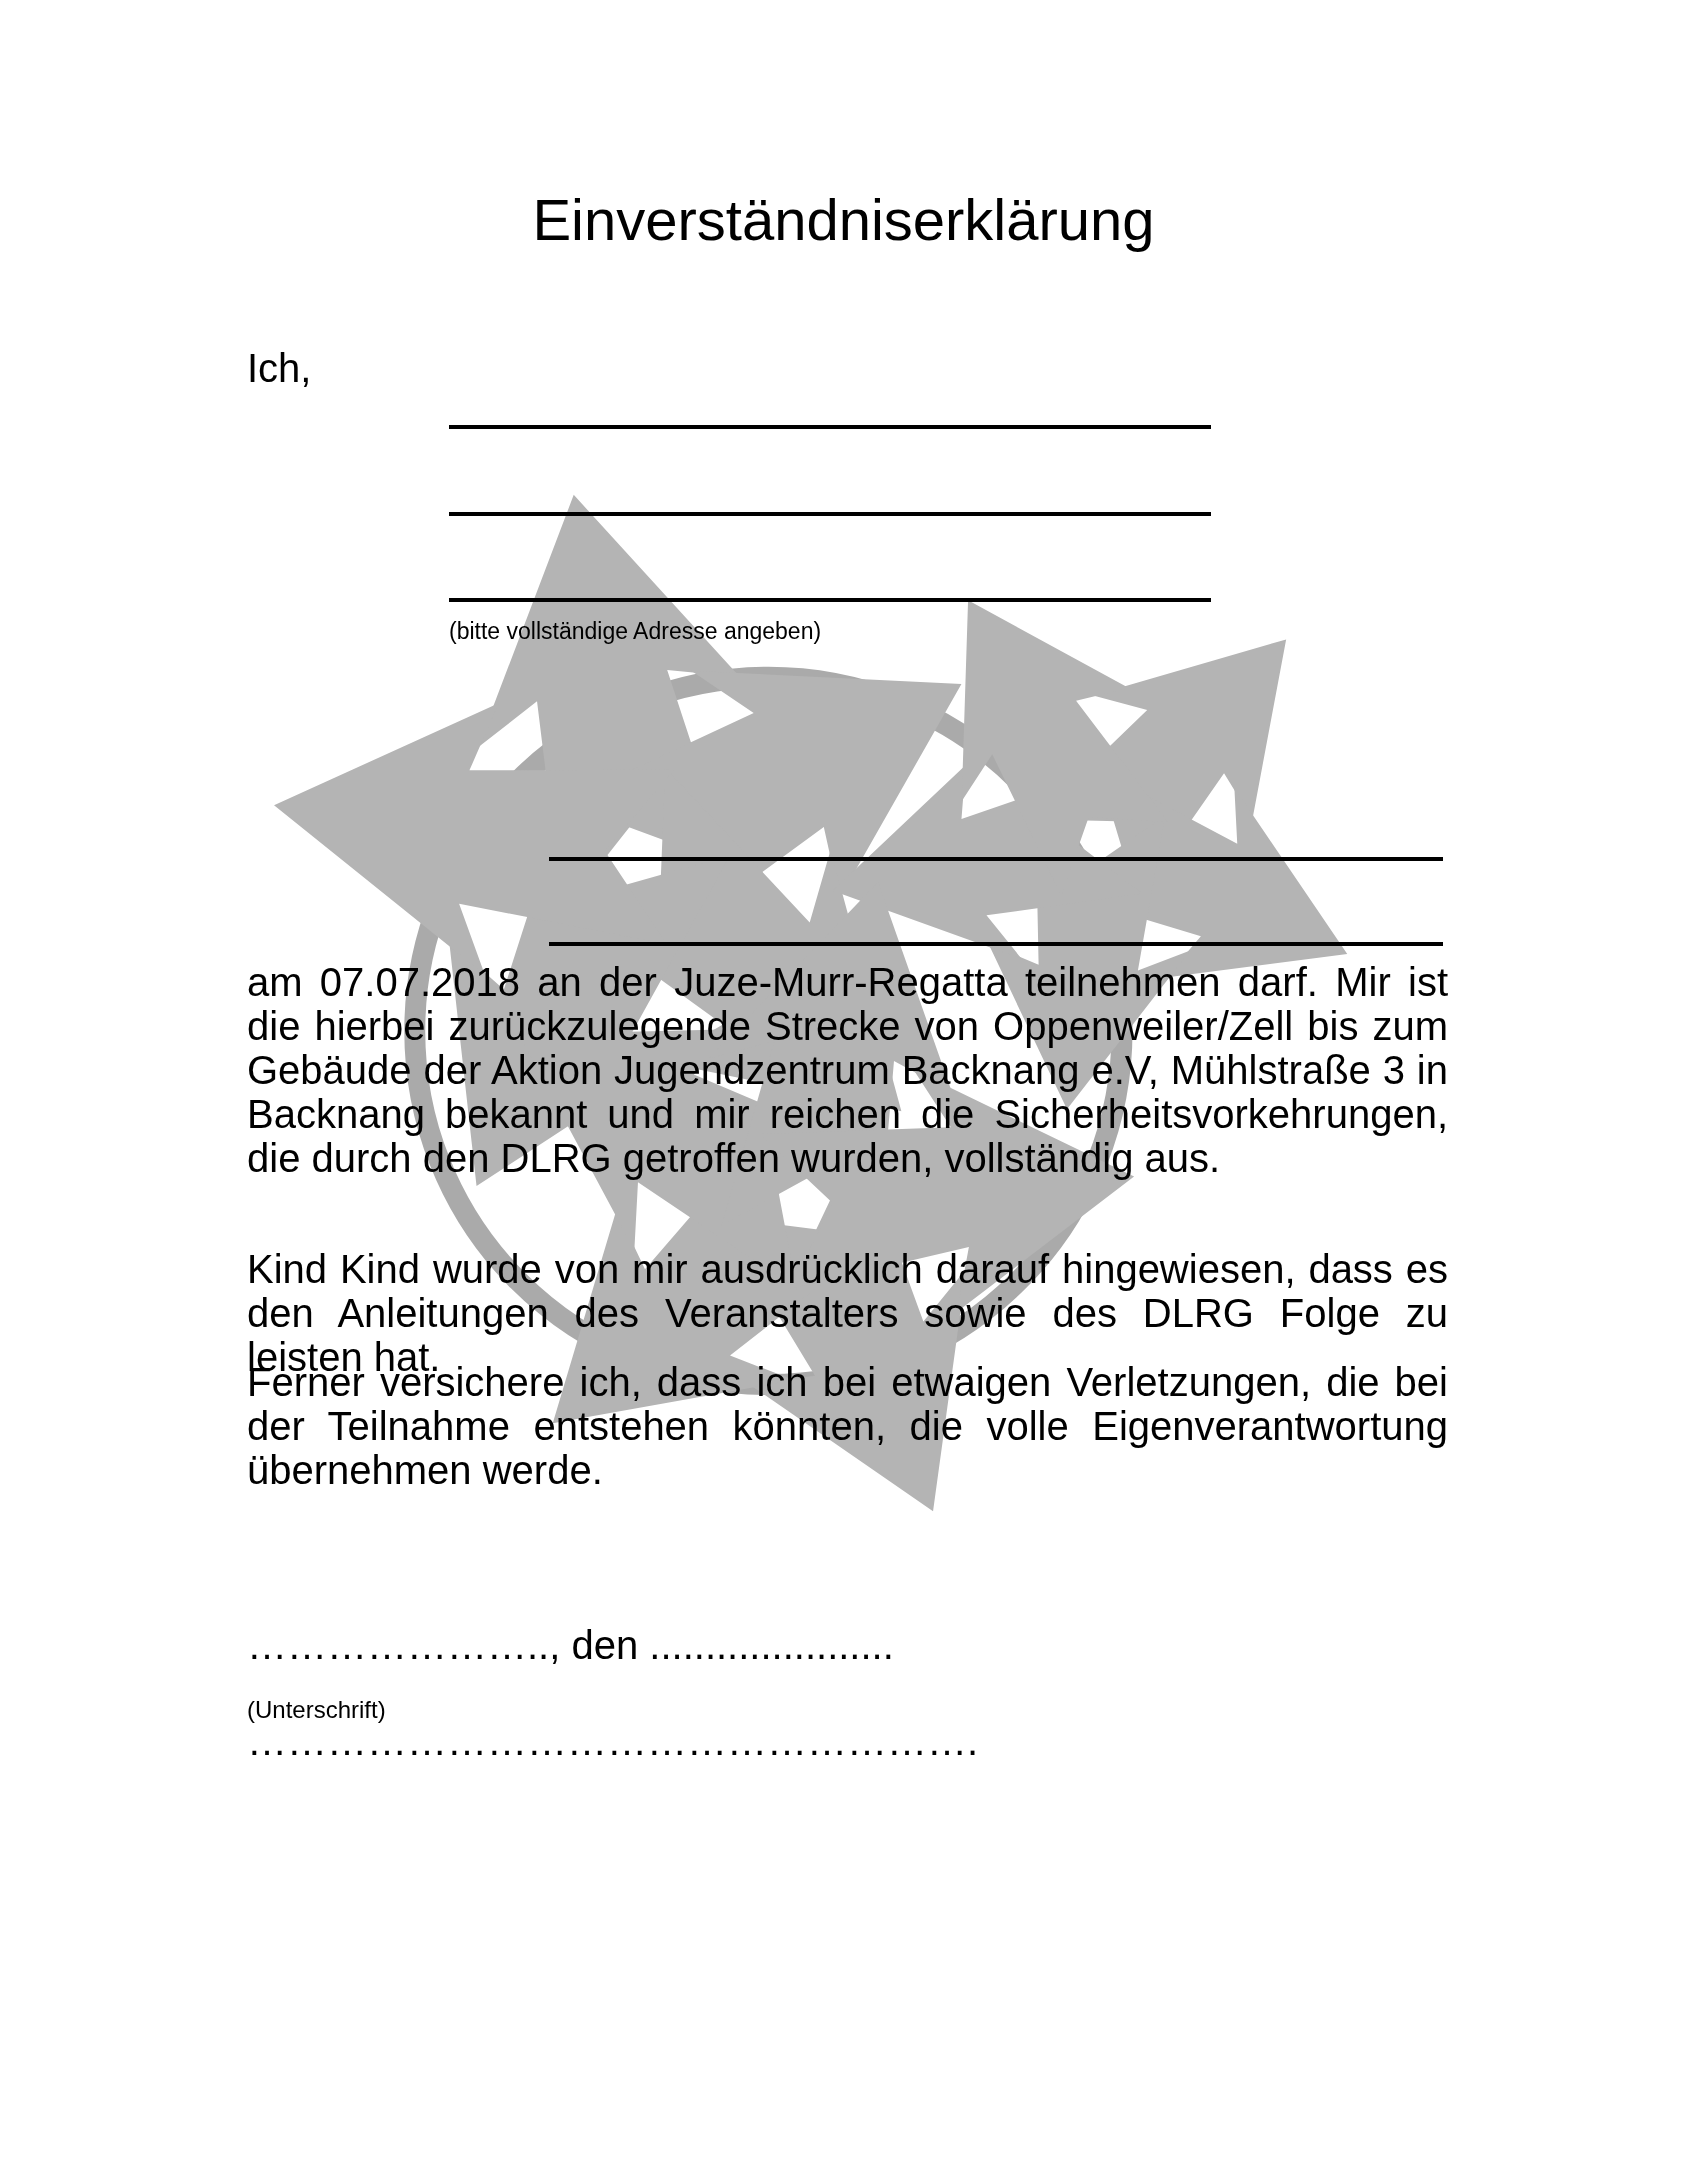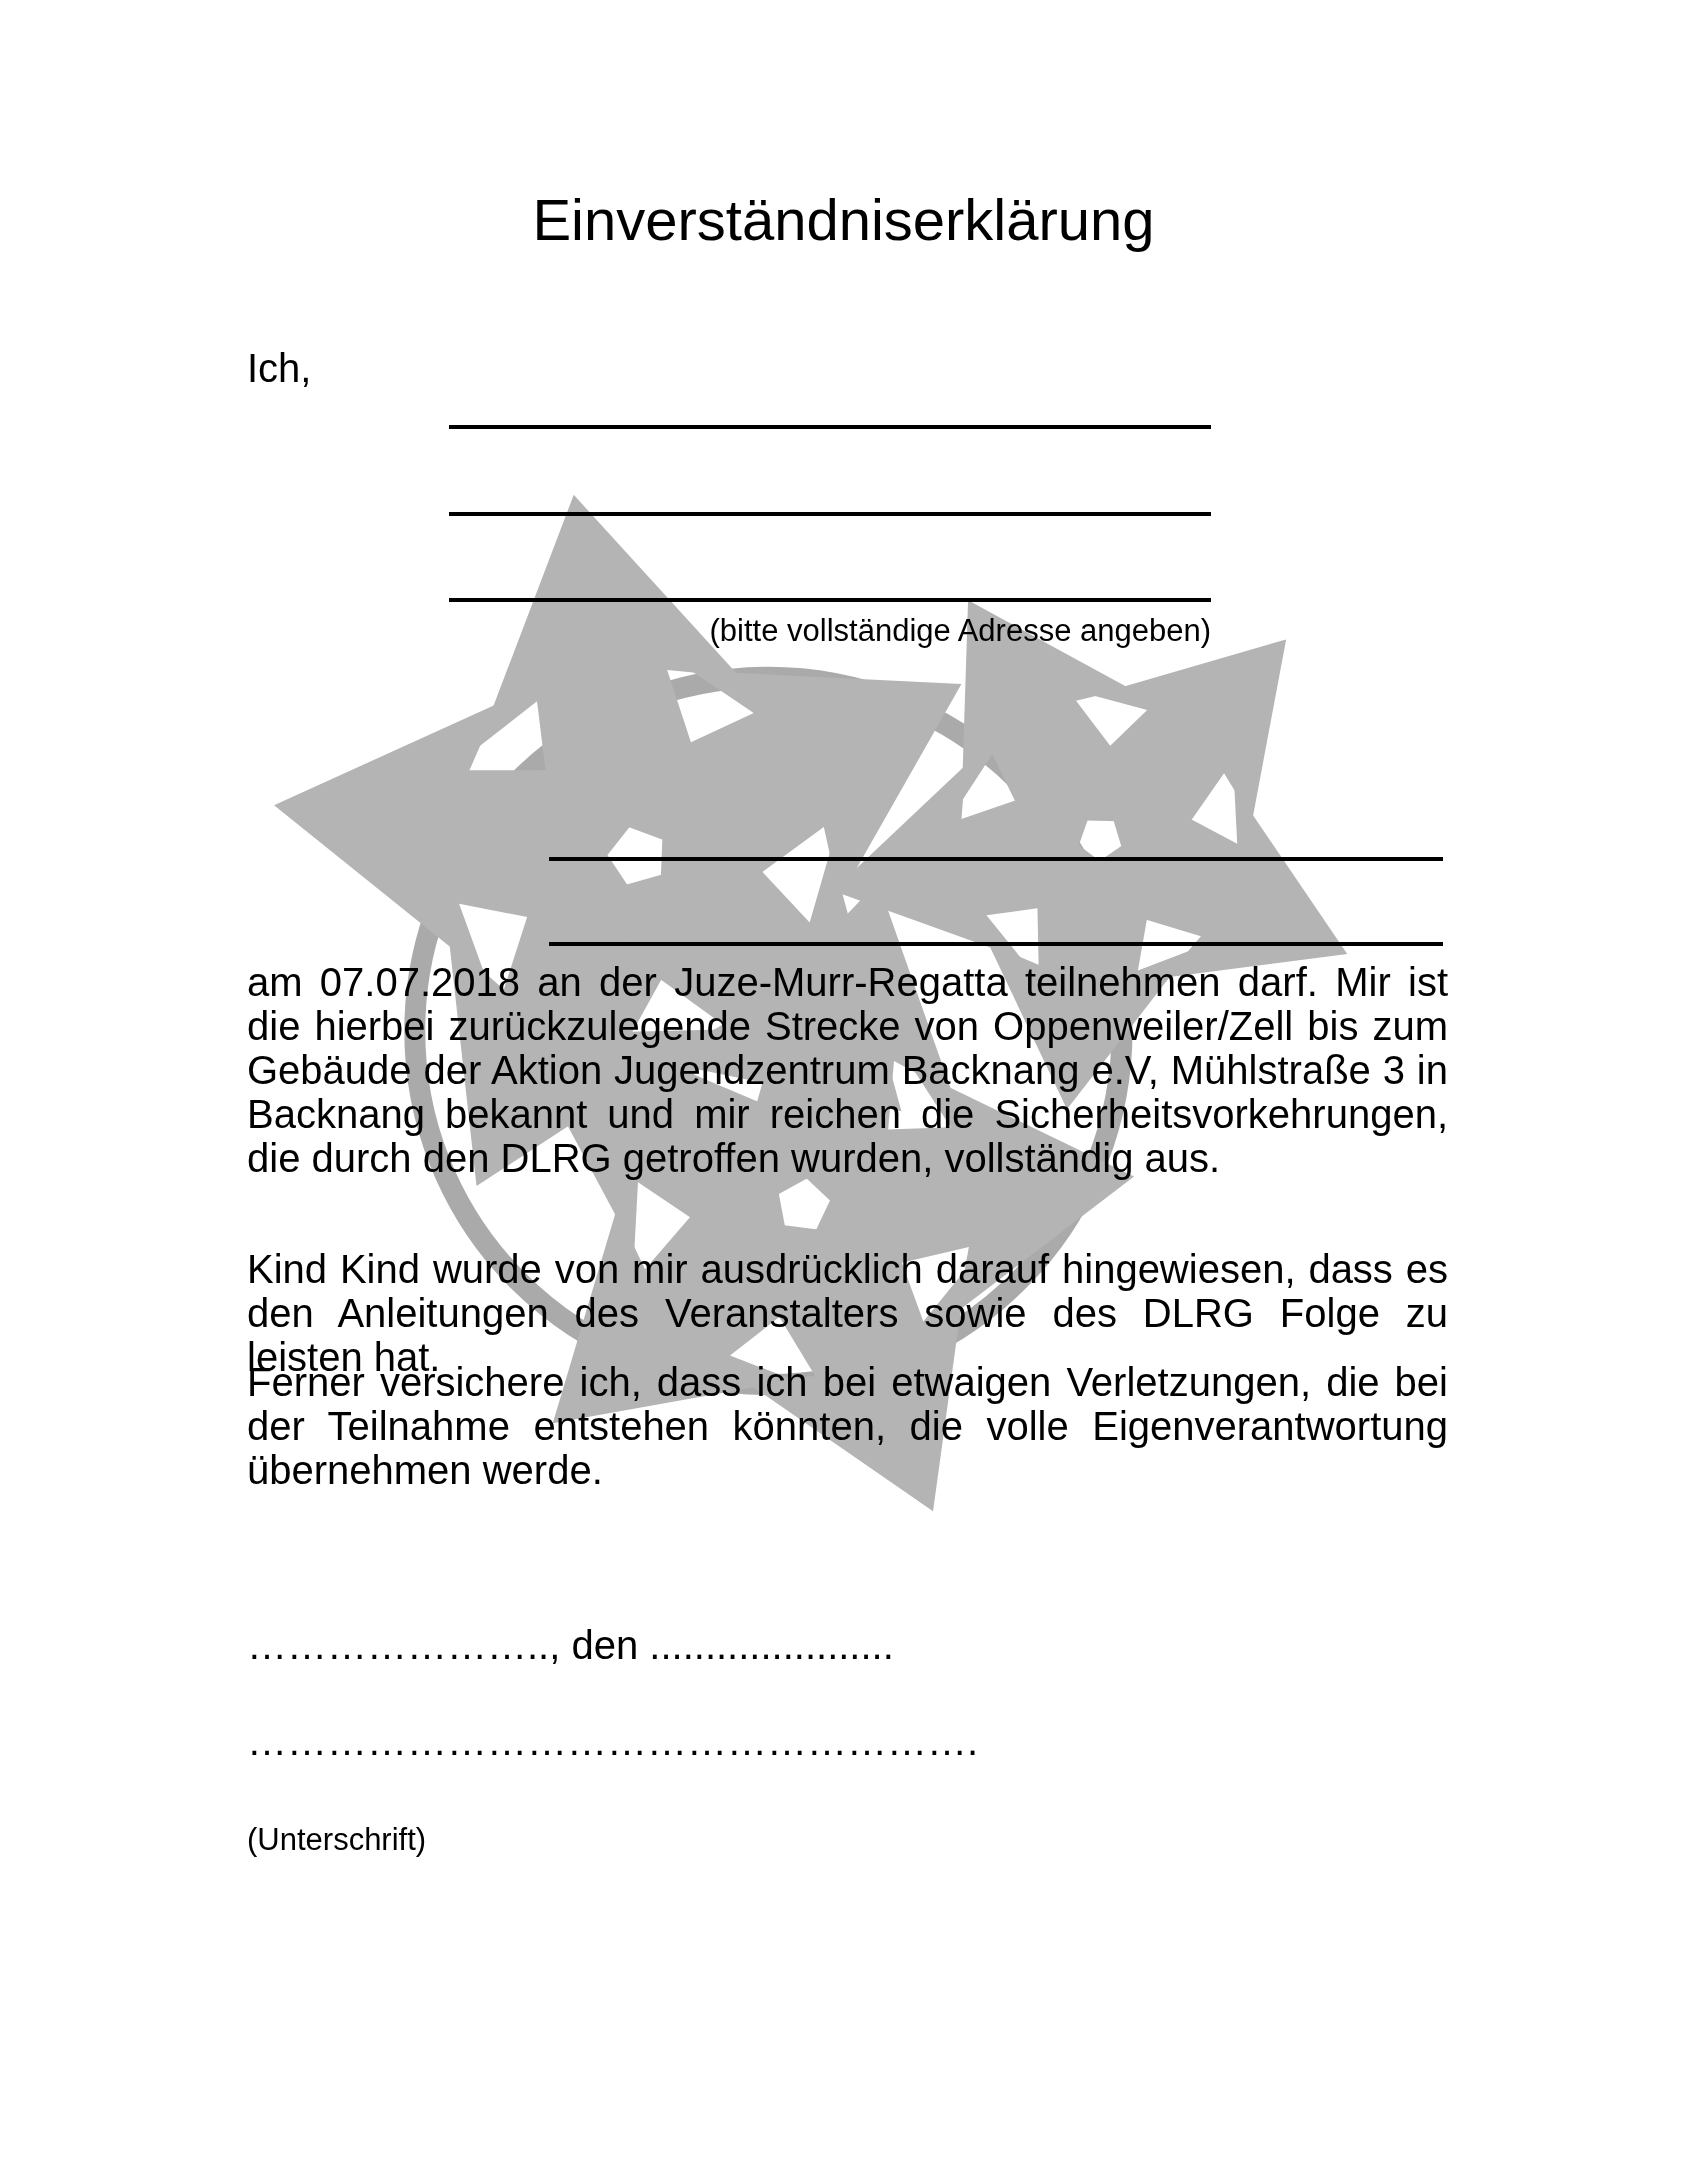--- a/index.html
+++ b/index.html
@@ -52,22 +52,22 @@
   }
   .addr-rule { left: 449px; width: 762px; }
   .addr-rule-1 { top: 425px; }
   .addr-rule-2 { top: 512px; }
   .addr-rule-3 { top: 598px; }
   .addr-hint {
     position: absolute;
     left: 449px;
     width: 762px;
     top: 611px;
-    text-align: right;
-    font-size: 31px;
+    text-align: left;
+    font-size: 23px;
     line-height: 40px;
   }
   .para {
     position: absolute;
     left: 247px;
     width: 1201px;
     text-align: justify;
   }
   .para-consent { top: 721px; }
   .child-rule { left: 549px; width: 894px; }
@@ -84,22 +84,22 @@
   }
   .sig-dots {
     position: absolute;
     left: 247px;
     top: 1719px;
     white-space: pre;
   }
   .sig-caption {
     position: absolute;
     left: 247px;
-    top: 1820px;
-    font-size: 31px;
+    top: 1690px;
+    font-size: 24px;
     line-height: 40px;
   }
 </style>
 </head>
 <body>
 
 <div class="page">
 
   <svg class="watermark" viewBox="0 0 1932 2500" width="1687" height="2184" aria-hidden="true">
     <defs>

